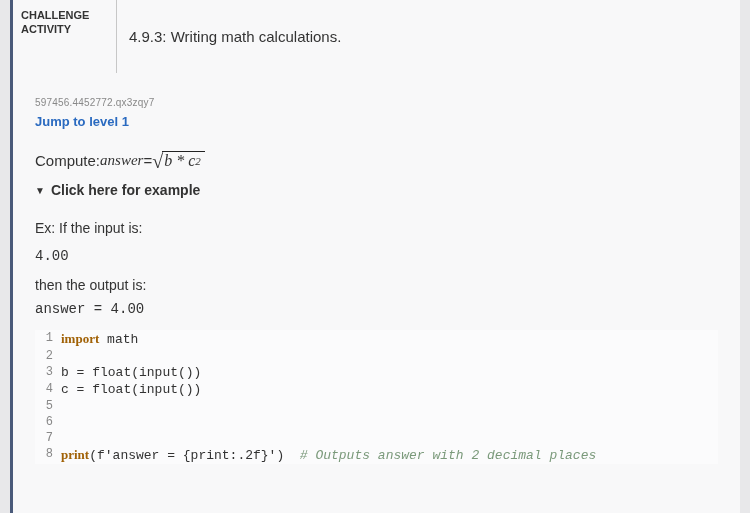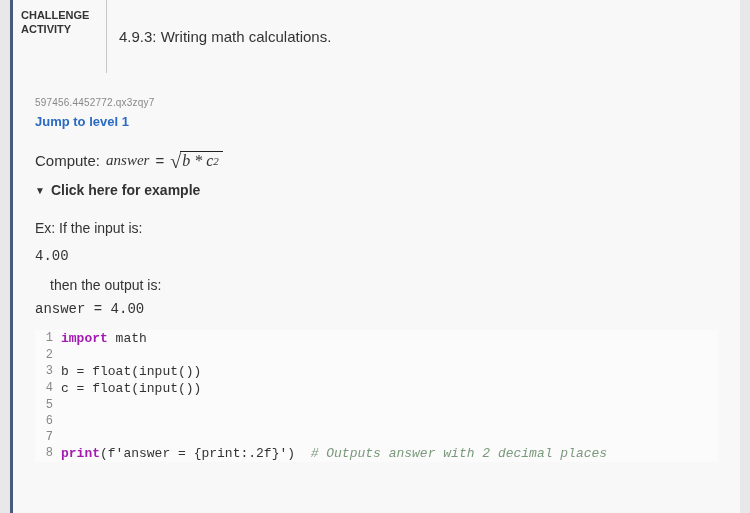--- a/index.html
+++ b/index.html
@@ -17,21 +17,21 @@
     min-height: 513px;
     border-left: 3px solid #4a5a7a;
     position: relative;
   }
   .header-row {
     display: flex;
     align-items: stretch;
     border-bottom: 0;
   }
   .header-left {
-    width: 94px;
+    width: 104px;
     padding: 8px 8px;
     font-size: 11px;
     font-weight: bold;
     line-height: 1.3;
     border-right: 1px solid #c7c7c7;
     color: #333;
   }
   .header-right {
     flex: 1;
     padding: 28px 12px;
@@ -52,21 +52,20 @@
     font-weight: bold;
     font-size: 13px;
     margin: 6px 0 20px 0;
     cursor: pointer;
   }
   .compute-line {
     font-size: 15px;
     margin: 6px 0 10px 0;
     display: flex;
     align-items: center;
-    gap: 6px;
   }
   .italic { font-style: italic; font-family: Georgia, 'Times New Roman', serif; }
   .formula {
     display: inline-flex;
     align-items: center;
     font-family: Georgia, 'Times New Roman', serif;
     font-style: italic;
     font-size: 16px;
   }
   .sqrt-sym { font-size: 20px; font-style: normal; margin-right: -1px; position: relative; top: 1px;}
@@ -90,21 +89,21 @@
   }
   .tri { font-size: 10px; }
   .ex-line { font-size: 14px; margin: 22px 0 10px 0; }
   .mono {
     font-family: "Courier New", monospace;
     font-size: 14px;
     color: #333;
     white-space: pre;
   }
   .io-block { margin: 6px 0 10px 0; line-height: 1.5; }
-  .out-label { font-size: 14px; margin: 10px 0 6px 15px; }
+  .out-label { font-size: 14px; margin: 10px 0 6px 0; }
   .code-area {
     background: #fbfbfc;
     margin-top: 10px;
     font-family: "Courier New", monospace;
     font-size: 13px;
   }
   .code-row { display: flex; }
   .gutter {
     width: 26px;
     text-align: right;
@@ -112,21 +111,21 @@
     padding: 1px 8px 1px 0;
     user-select: none;
     font-size: 12px;
   }
   .code-text {
     flex: 1;
     padding: 1px 0;
     white-space: pre;
     color: #333;
   }
-  .kw { color: #a21caf; font-weight: bold; }
+  .kw { color: #a16207; font-weight: bold; font-family: Liberation Serif, serif; }
   .cm { color: #7a997a; font-style: italic; }
 </style>
 </head>
 <body>
 
 <div class="page">
 
   <div class="header-row">
     <div class="header-left">
       <div>CHALLENGE</div>

